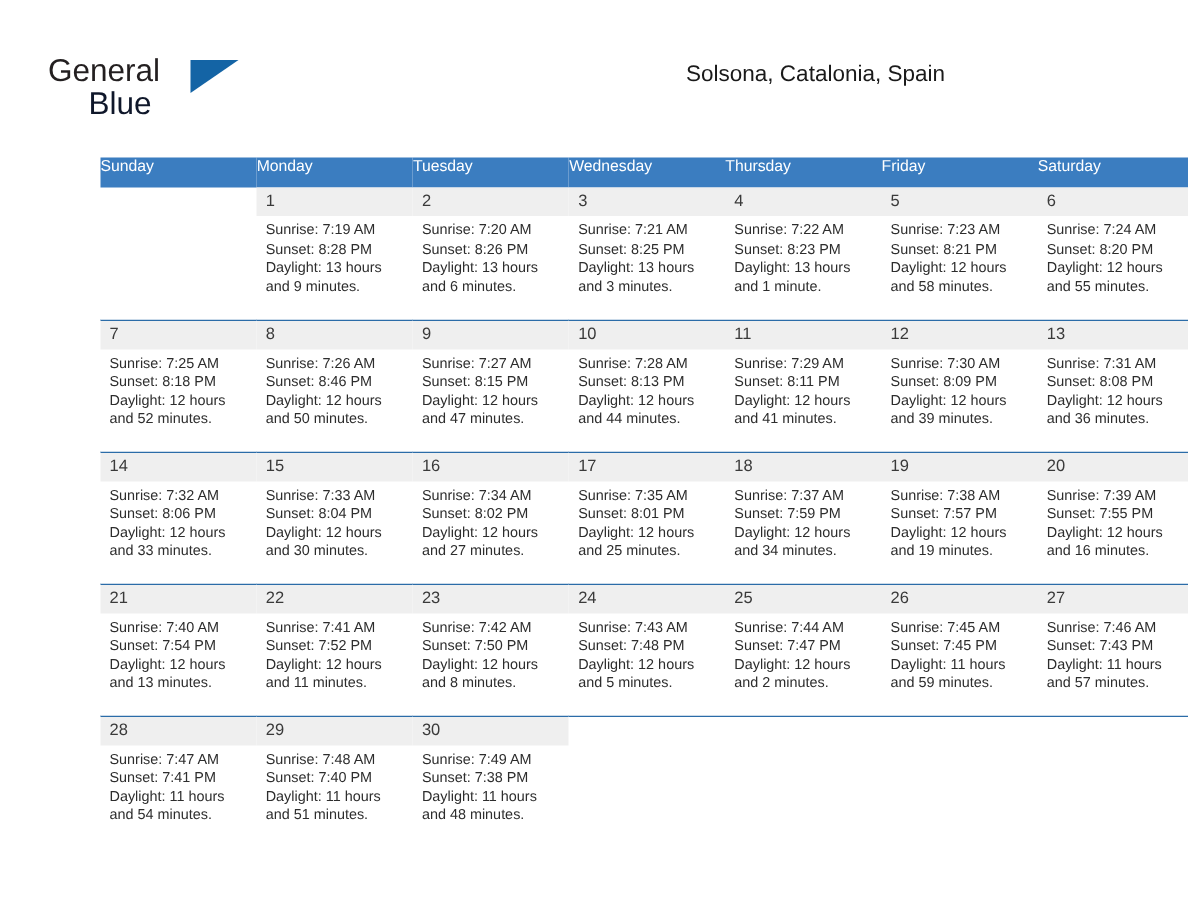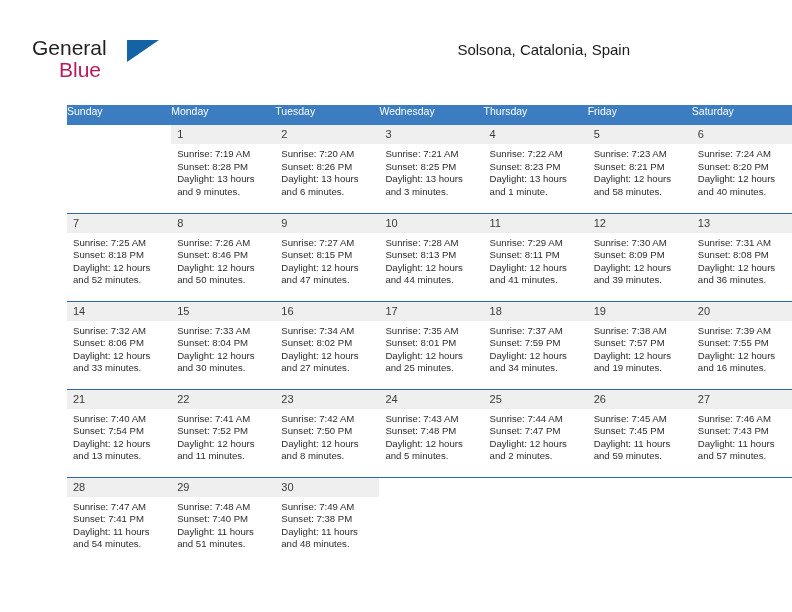--- a/index.html
+++ b/index.html
@@ -43,21 +43,21 @@
     font-size: 21px;
     letter-spacing: 0px;
     color: #231f20;
     font-family: "Liberation Sans", sans-serif;
   }
   .brand-blue {
     position: absolute;
     left: 27px;
     top: 22px;
     font-size: 21px;
-    color: #be185d;
+    color: #0f172a;
     font-family: "Liberation Sans", sans-serif;
   }
   .brand-tri {
     position: absolute;
     left: 95px;
     top: 4px;
     width: 0;
     height: 0;
     border-left: 32px solid #1464a5;
     border-bottom: 22px solid transparent;
@@ -227,21 +227,21 @@
               <div>Daylight: 12 hours</div>
               <div>and 58 minutes.</div>
             </div>
           </td>
           <td class="daycell">
             <span class="daynum">6</span>
             <div class="info">
               <div>Sunrise: 7:24 AM</div>
               <div>Sunset: 8:20 PM</div>
               <div>Daylight: 12 hours</div>
-              <div>and 40 minutes.</div>
+              <div>and 55 minutes.</div>
             </div>
           </td>
         </tr>
         <tr class="week-row">
           <td class="daycell">
             <span class="daynum">7</span>
             <div class="info">
               <div>Sunrise: 7:25 AM</div>
               <div>Sunset: 8:18 PM</div>
               <div>Daylight: 12 hours</div>

